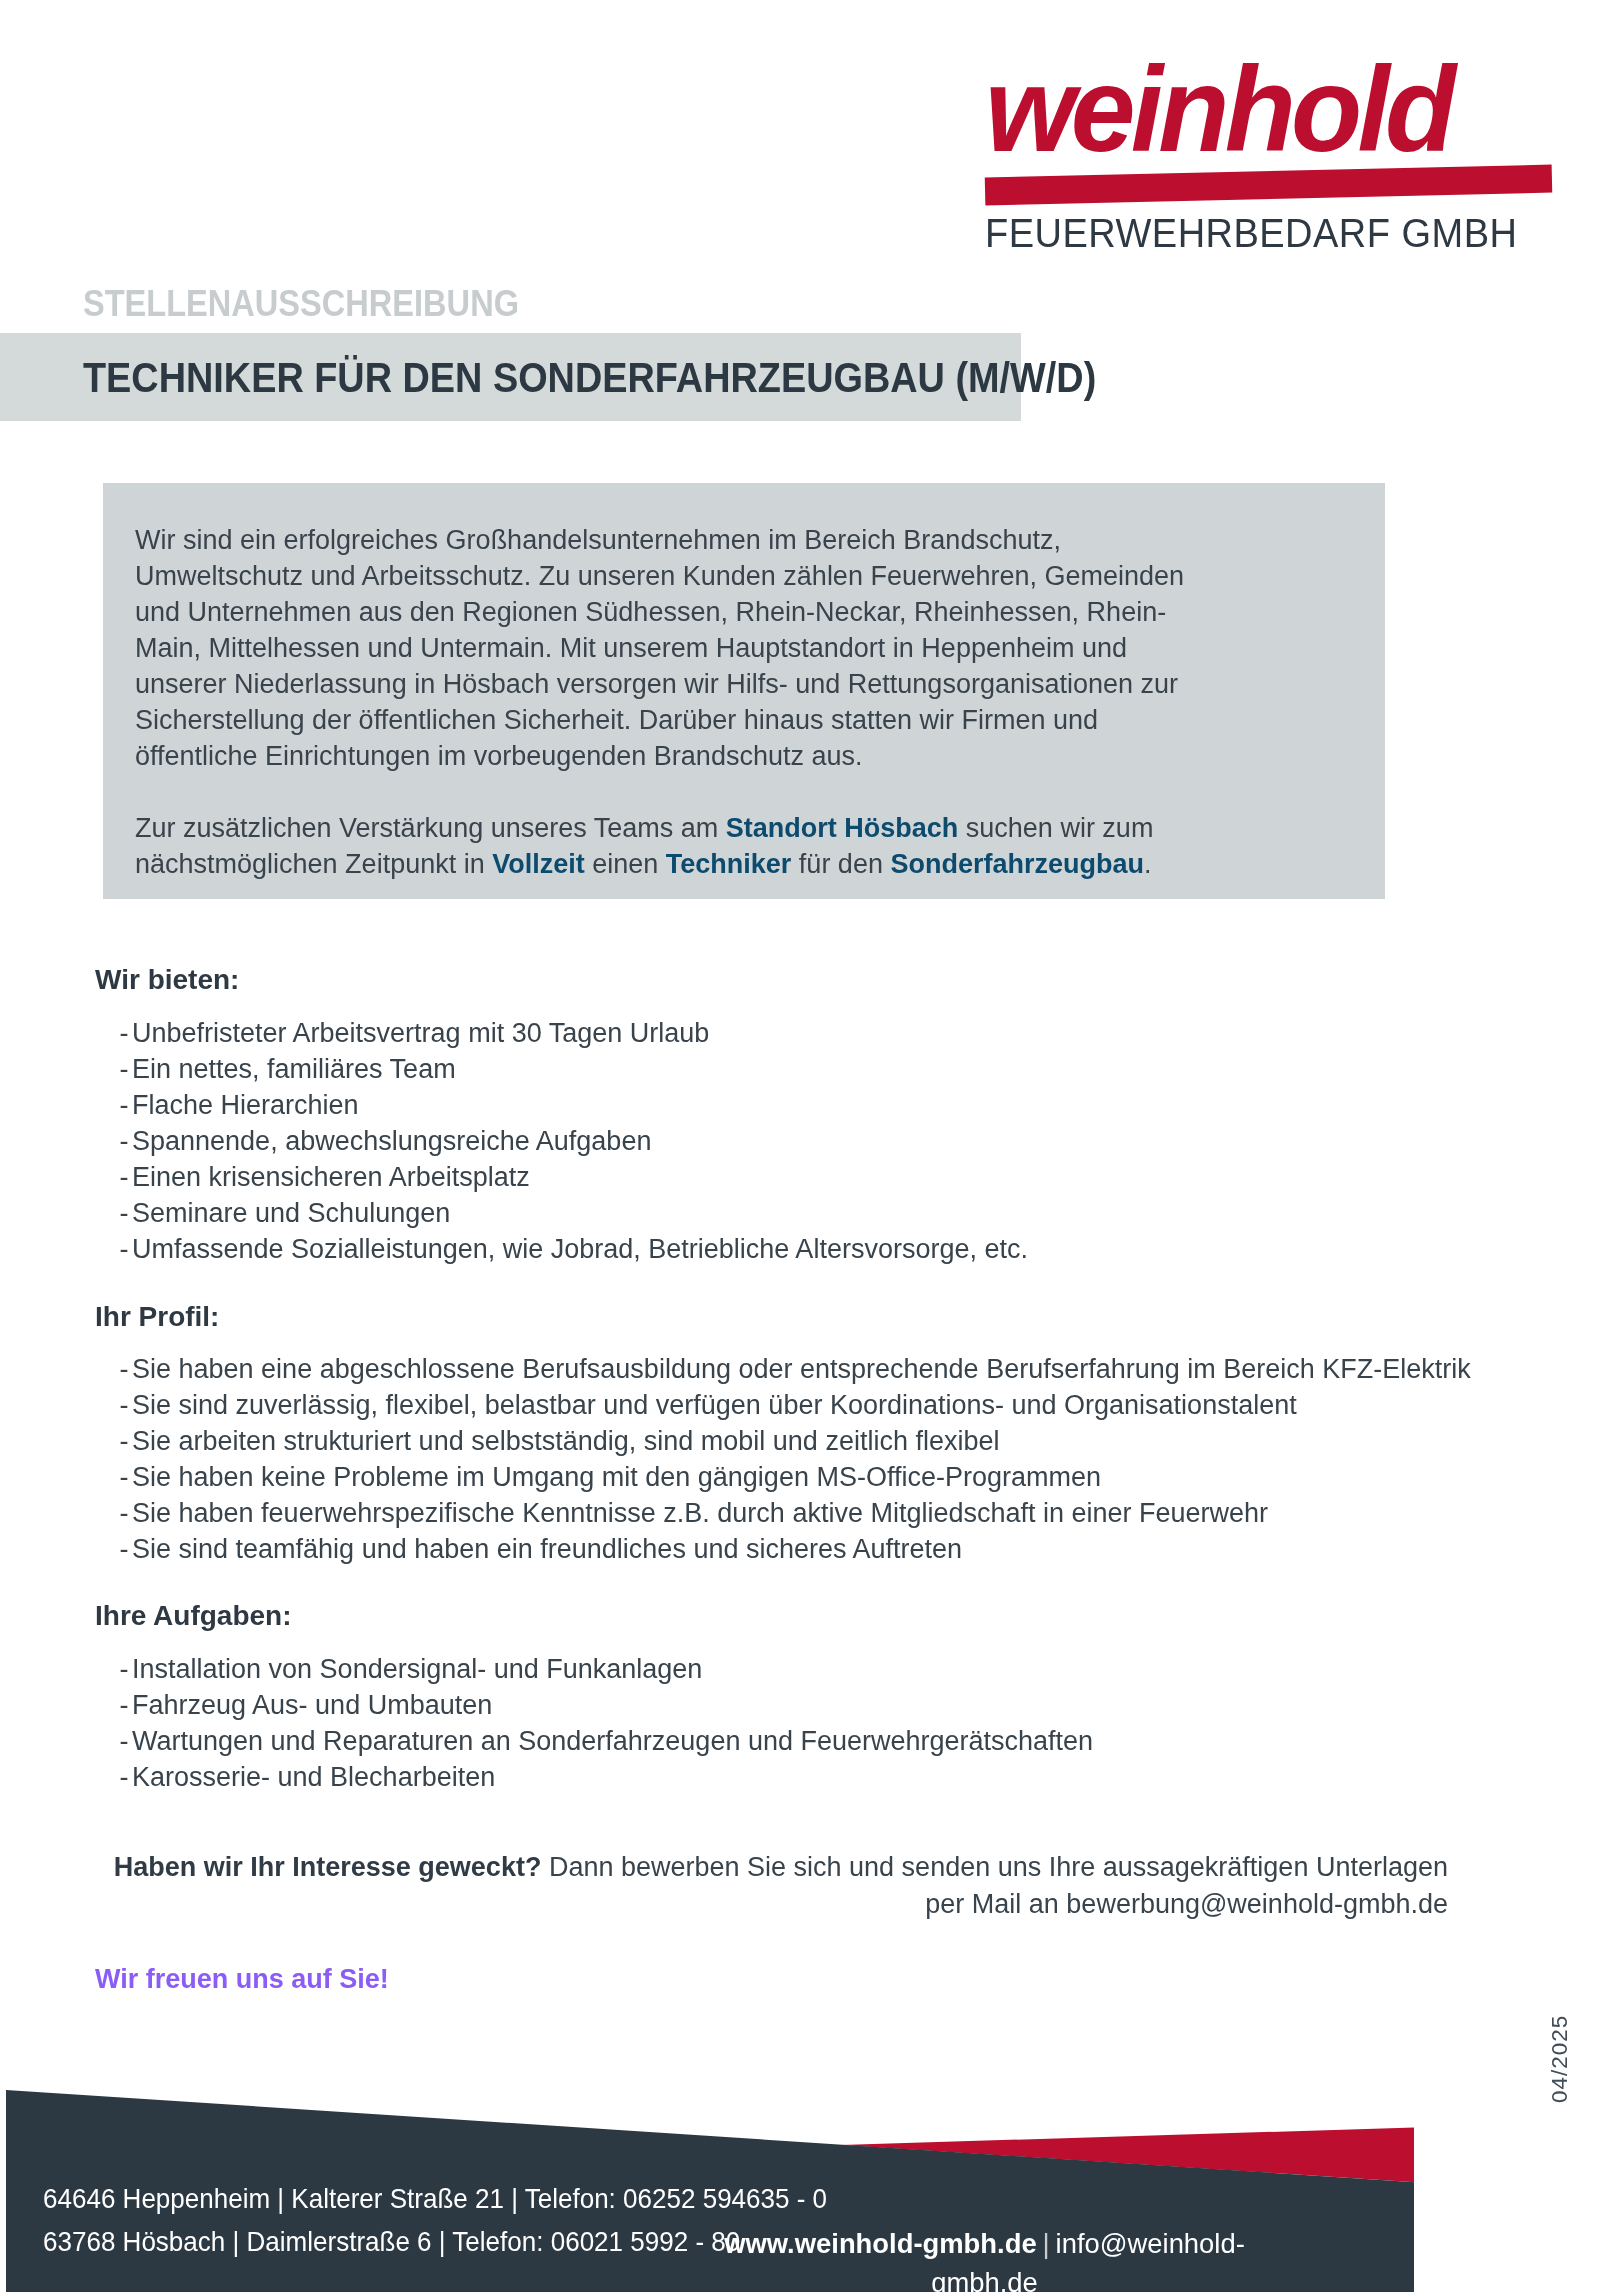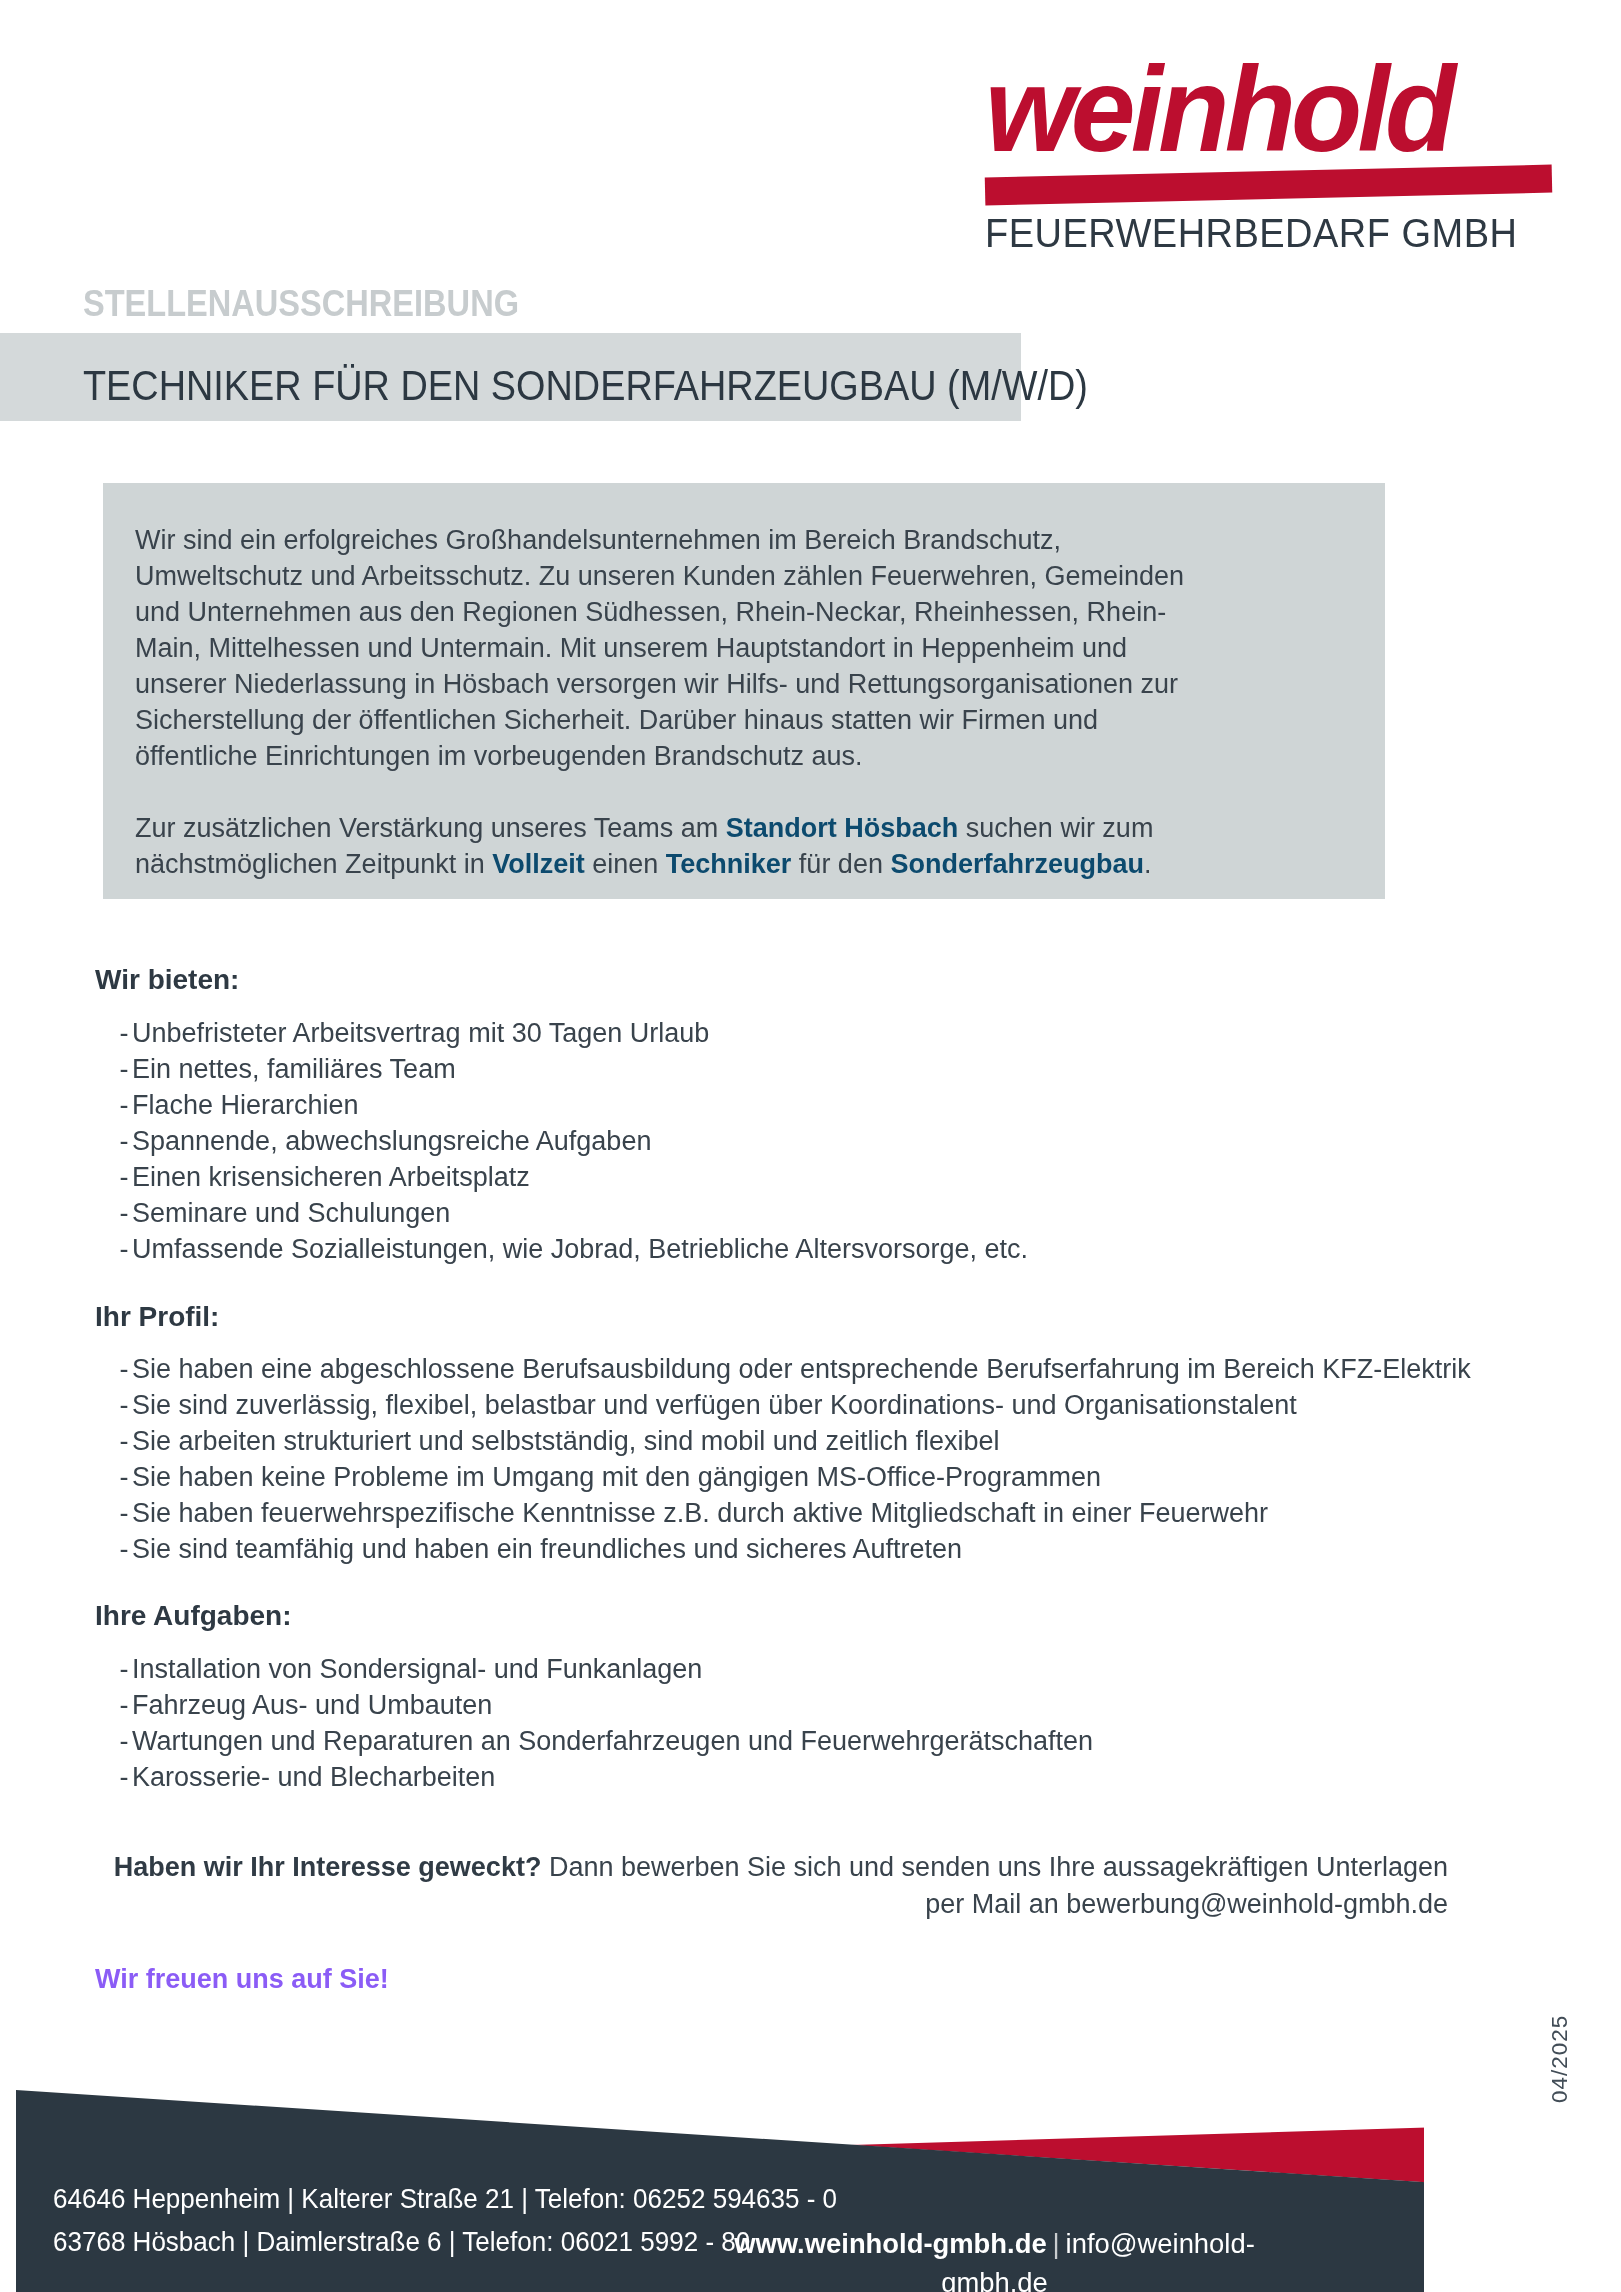--- a/index.html
+++ b/index.html
@@ -47,22 +47,22 @@
   .overline{
     position:absolute;left:83px;top:274px;
     font-size:37px;font-weight:700;color:var(--ghost);
     line-height:59px;letter-spacing:0px;
   }
   .title-band{
     position:absolute;left:0;top:333px;width:1021px;height:88px;
     background:var(--band);
   }
   .title-band .title{
-    position:absolute;left:83px;top:8px;height:88px;line-height:88px;
-    font-size:43px;font-weight:400;color:var(--slate);
+    position:absolute;left:83px;top:0;height:88px;line-height:88px;
+    font-size:43px;font-weight:700;color:var(--slate);
   }
 
   
   .intro-box{
     position:absolute;left:103px;top:483px;width:1282px;height:416px;
     background:var(--box);
     padding:39px 196px 0 32px;
     color:var(--text);
     font-size:27px;line-height:36px;
   }
@@ -88,21 +88,21 @@
   .farewell{margin-top:38px;font-weight:700;color:#8b5cf6;}
 
   
   .date-note{
     position:absolute;left:1547px;top:2009px;height:94px;
     writing-mode:vertical-rl;transform:rotate(180deg);
     font-size:22.5px;color:var(--note);letter-spacing:1px;
   }
 
   
-  .footer{position:absolute;left:16px;bottom:0;width:1408px;height:234px;}
+  .footer{position:absolute;left:6px;bottom:0;width:1408px;height:234px;}
   .footer .red-wedge{
     position:absolute;inset:0;background:var(--red);
     clip-path:polygon(835px 86px,1621px 62px,1621px 137px);
   }
   .footer .slate-shape{
     position:absolute;inset:0;background:var(--slate);
     clip-path:polygon(0 31px,1621px 137px,1621px 234px,0 234px);
   }
   .footer .addr{
     position:absolute;left:37px;top:118px;

